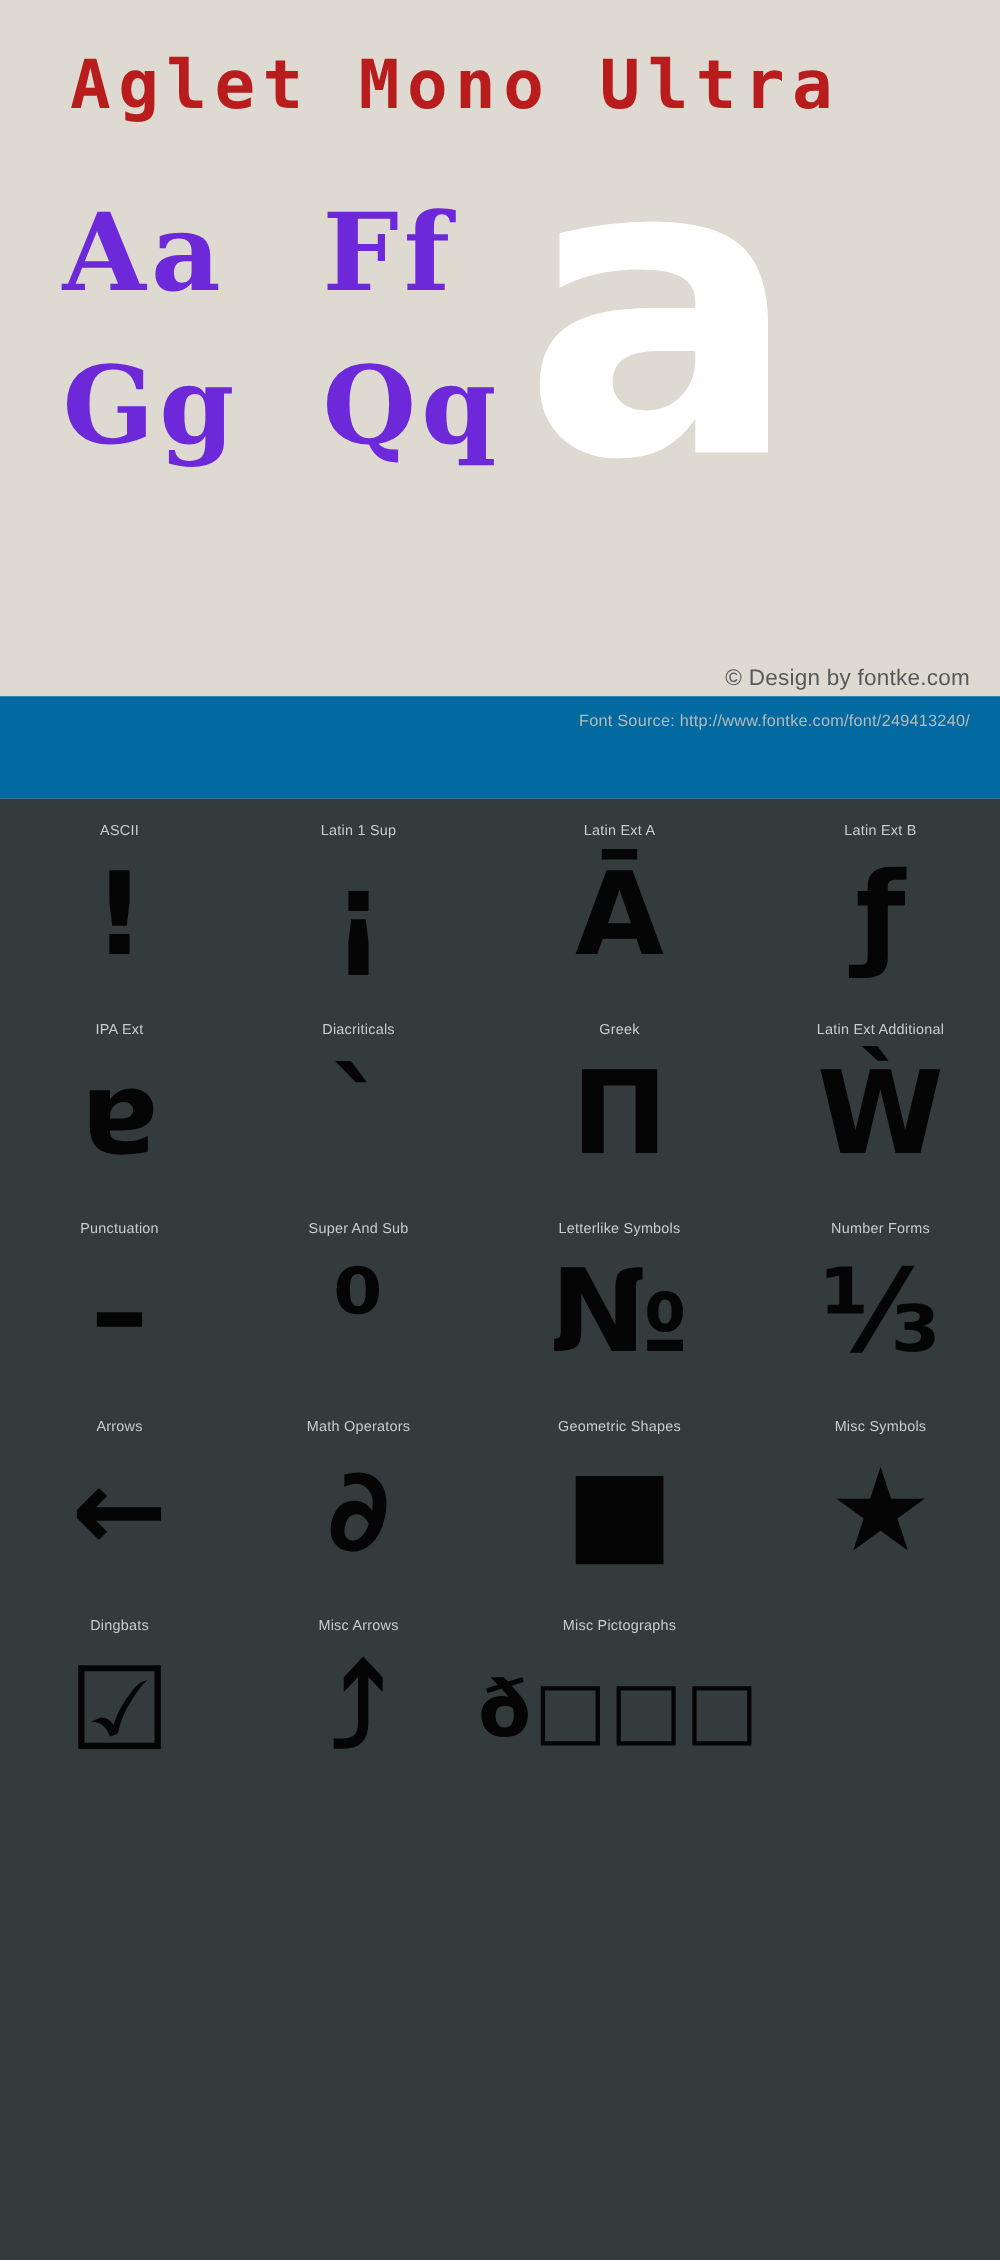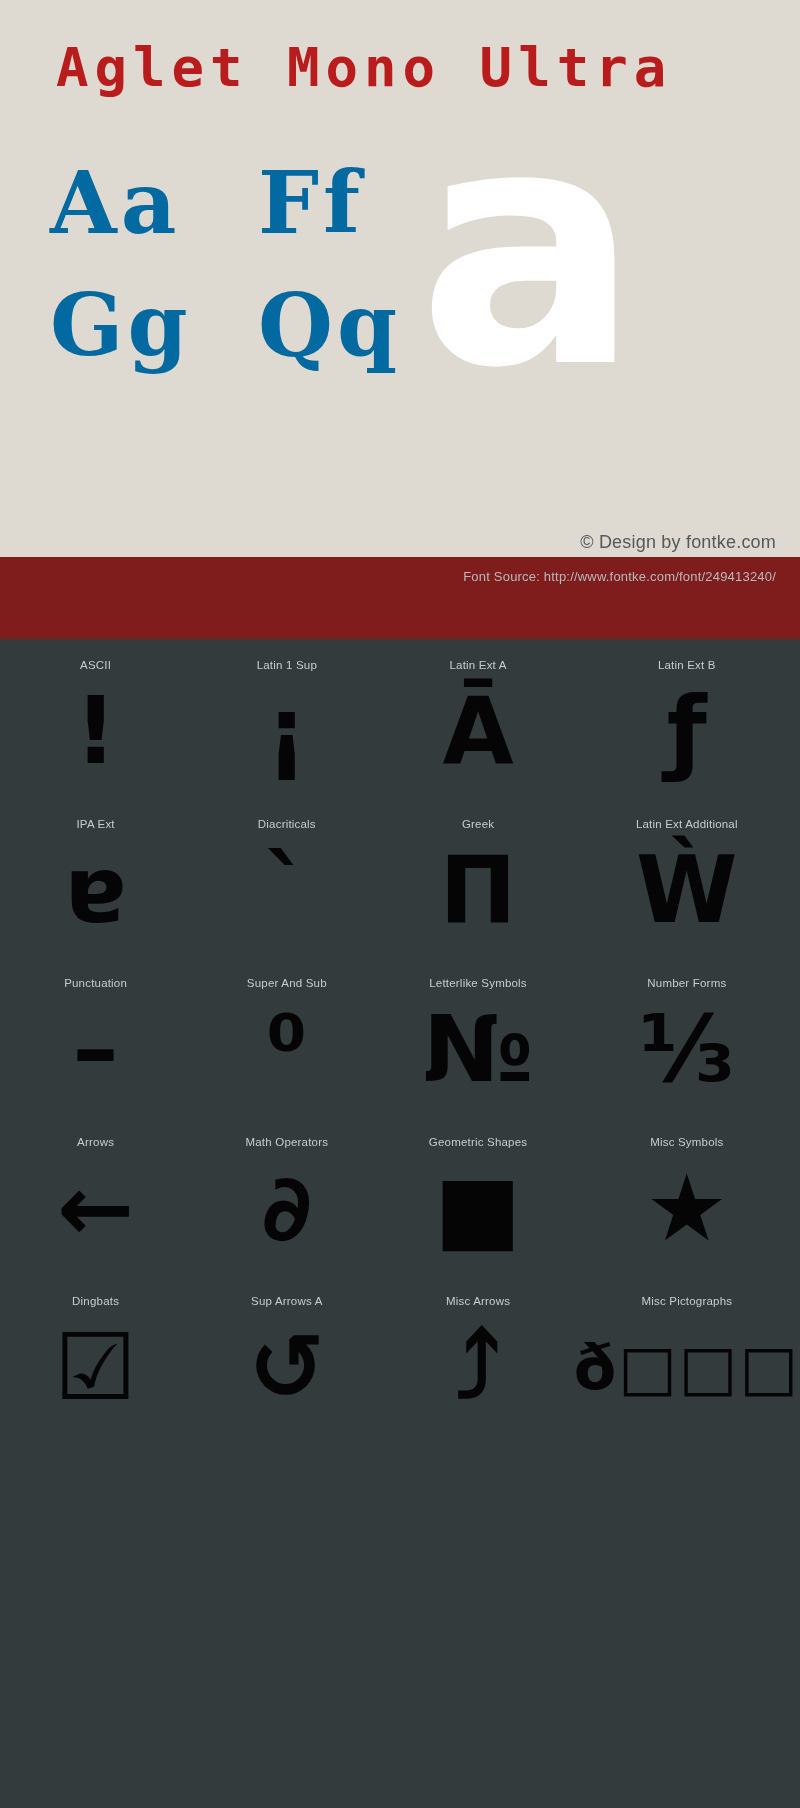--- a/index.html
+++ b/index.html
@@ -36,21 +36,21 @@
     white-space: nowrap;
   }
 
   
   .pair {
     position: absolute;
     font-family: "DejaVu Serif", serif;
     font-weight: bold;
     font-size: 86px;
     line-height: 1;
-    color: #0369a1;
+    color: #6d28d9;
     letter-spacing: 4px;
     white-space: nowrap;
   }
   .pair-aa { left: 50px;  top: 160px; }
   .pair-ff { left: 258px; top: 160px; text-align: right; }
   .pair-gg { left: 50px;  top: 282px; }
   .pair-qq { left: 258px; top: 282px; }
 
   .hero-glyph {
     position: absolute;
@@ -94,21 +94,21 @@
     white-space: nowrap;
   }
 
   
   .source-bar {
     position: absolute;
     left: 0;
     top: 557px;
     width: 800px;
     height: 82px;
-    background: #7f1d1d;
+    background: #0369a1;
     box-sizing: border-box;
   }
   .source-text {
     position: absolute;
     right: 24px;
     top: 12px;
     font-size: 13px;
     color: #b6bbb9;
     letter-spacing: 0.2px;
     white-space: nowrap;
@@ -247,24 +247,20 @@
       </div>
       <div class="range-cell">
         <div class="range-label">Misc Symbols</div>
         <div class="range-glyph">★</div>
       </div>
       <div class="range-cell">
         <div class="range-label">Dingbats</div>
         <div class="range-glyph">☑</div>
       </div>
       <div class="range-cell">
-        <div class="range-label">Sup Arrows A</div>
-        <div class="range-glyph">↺</div>
-      </div>
-      <div class="range-cell">
         <div class="range-label">Misc Arrows</div>
         <div class="range-glyph">⤴</div>
       </div>
       <div class="range-cell">
         <div class="range-label">Misc Pictographs</div>
         <div class="range-glyph tofu">ð□□□</div>
       </div>
     </div>
 </div>
 

